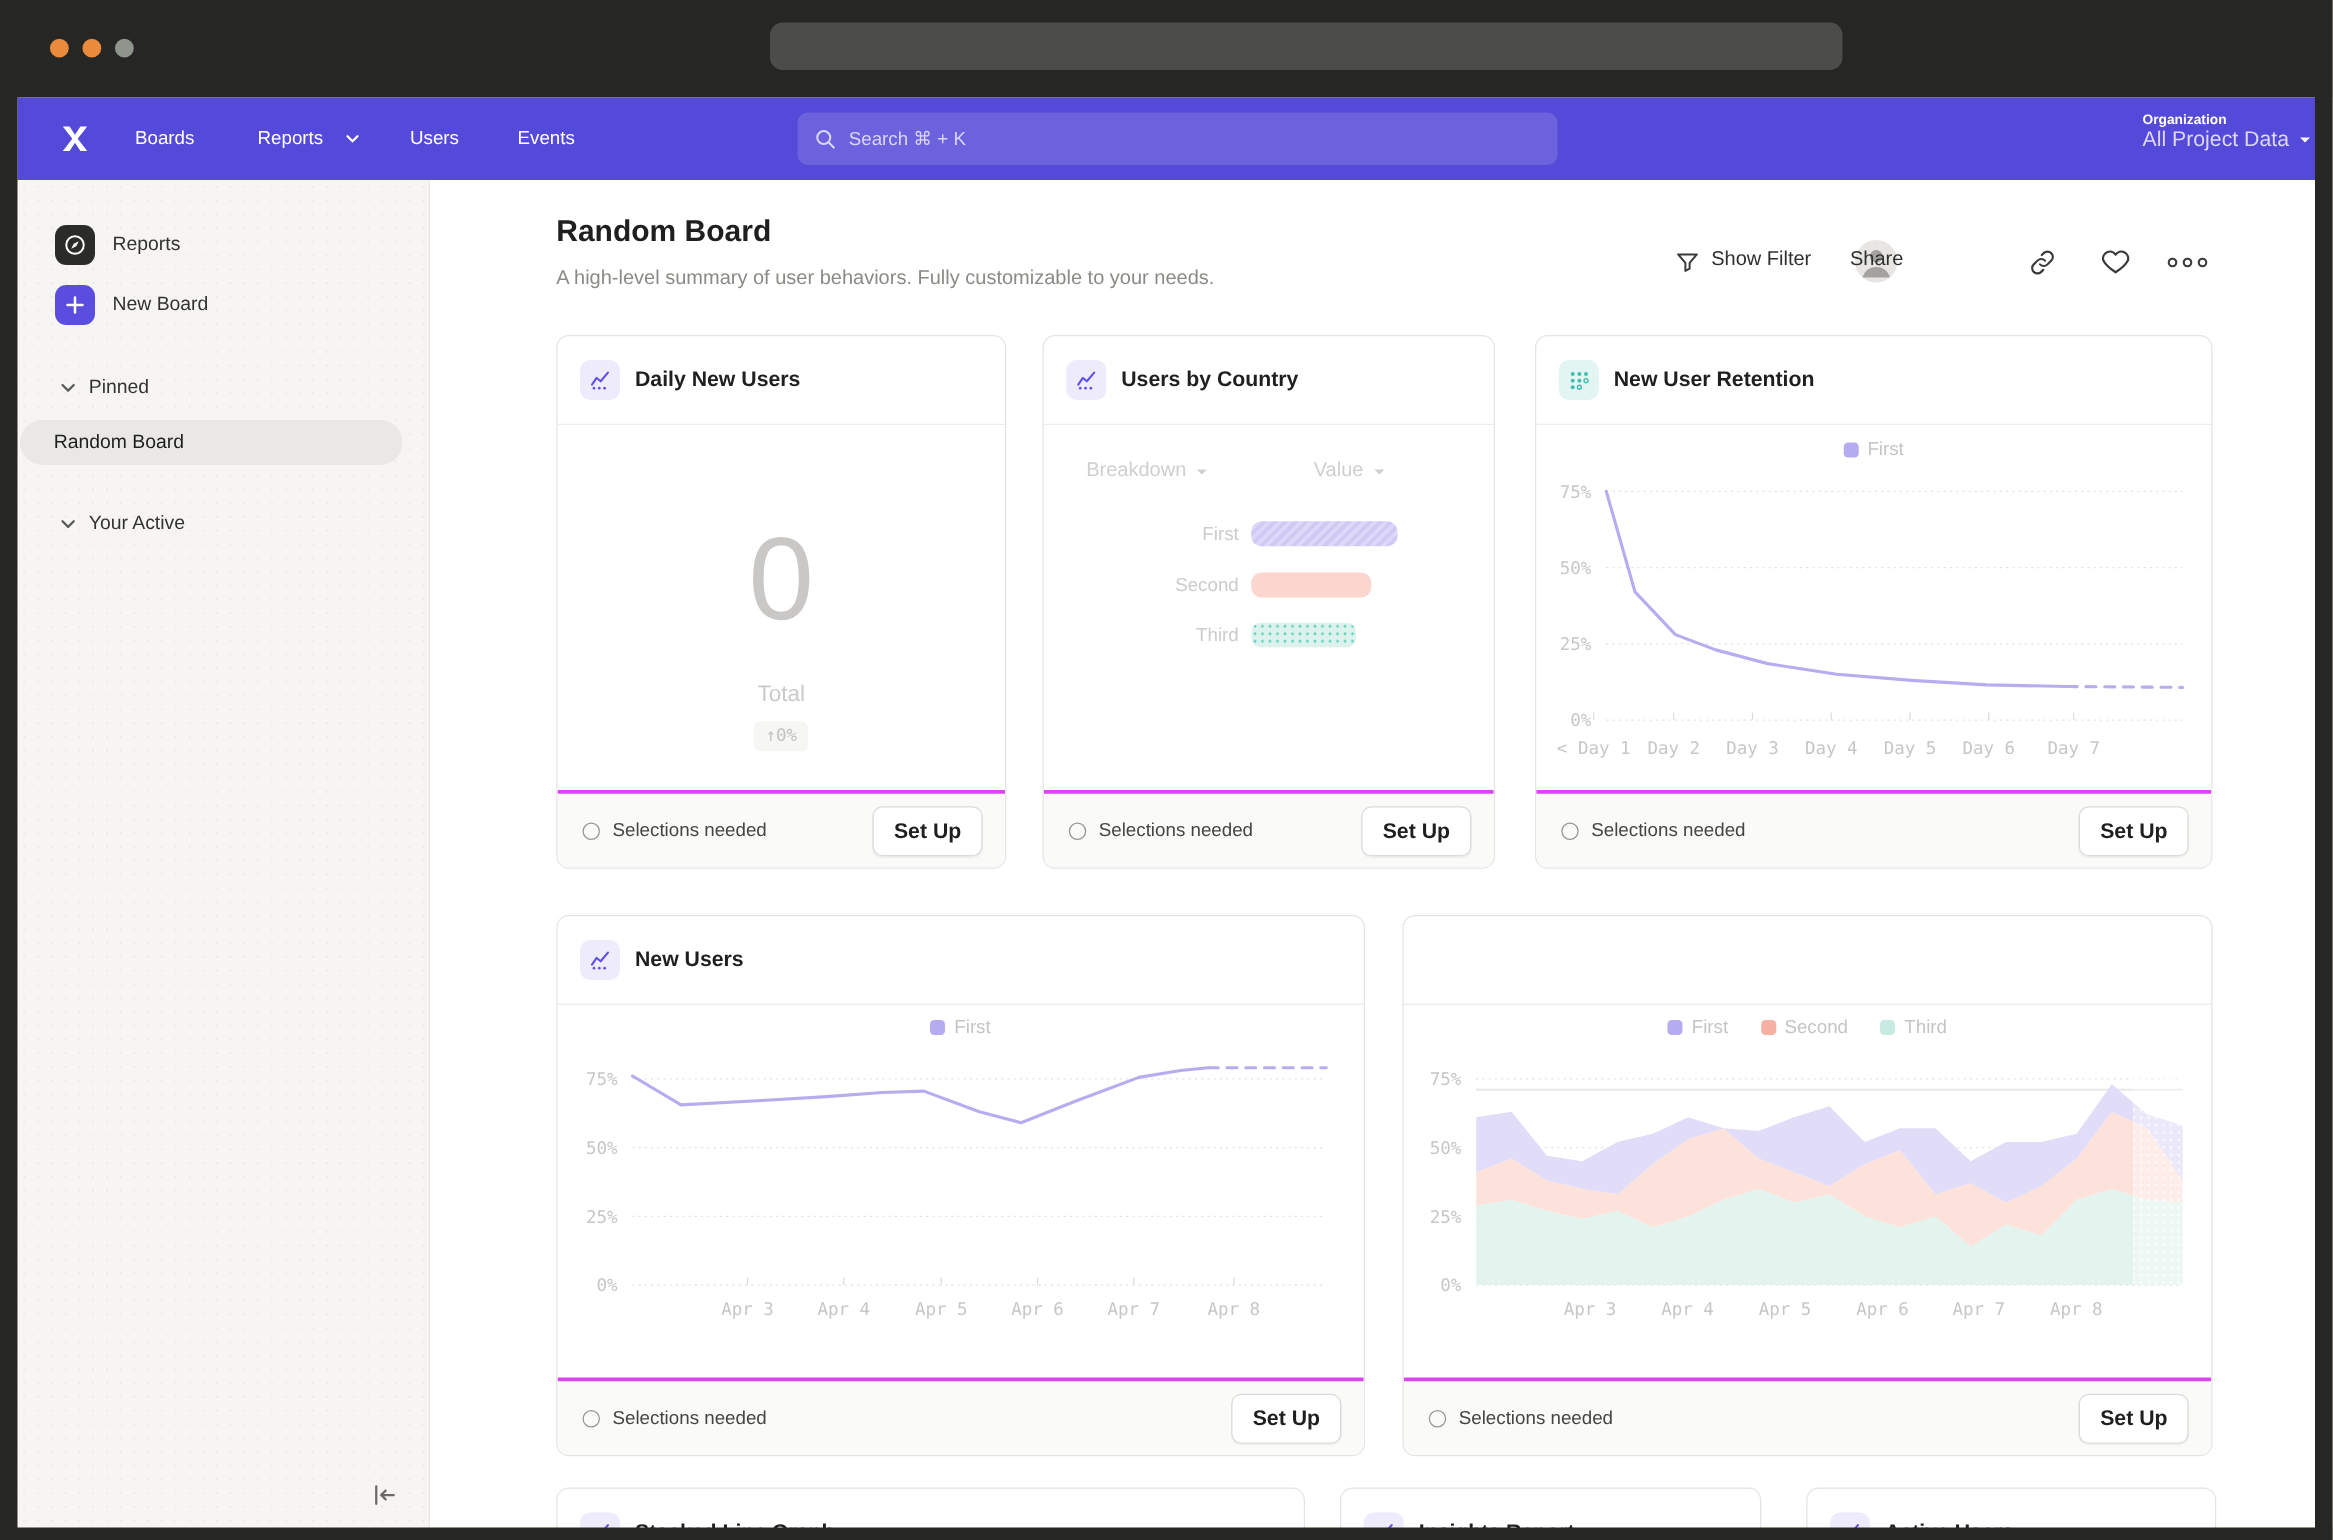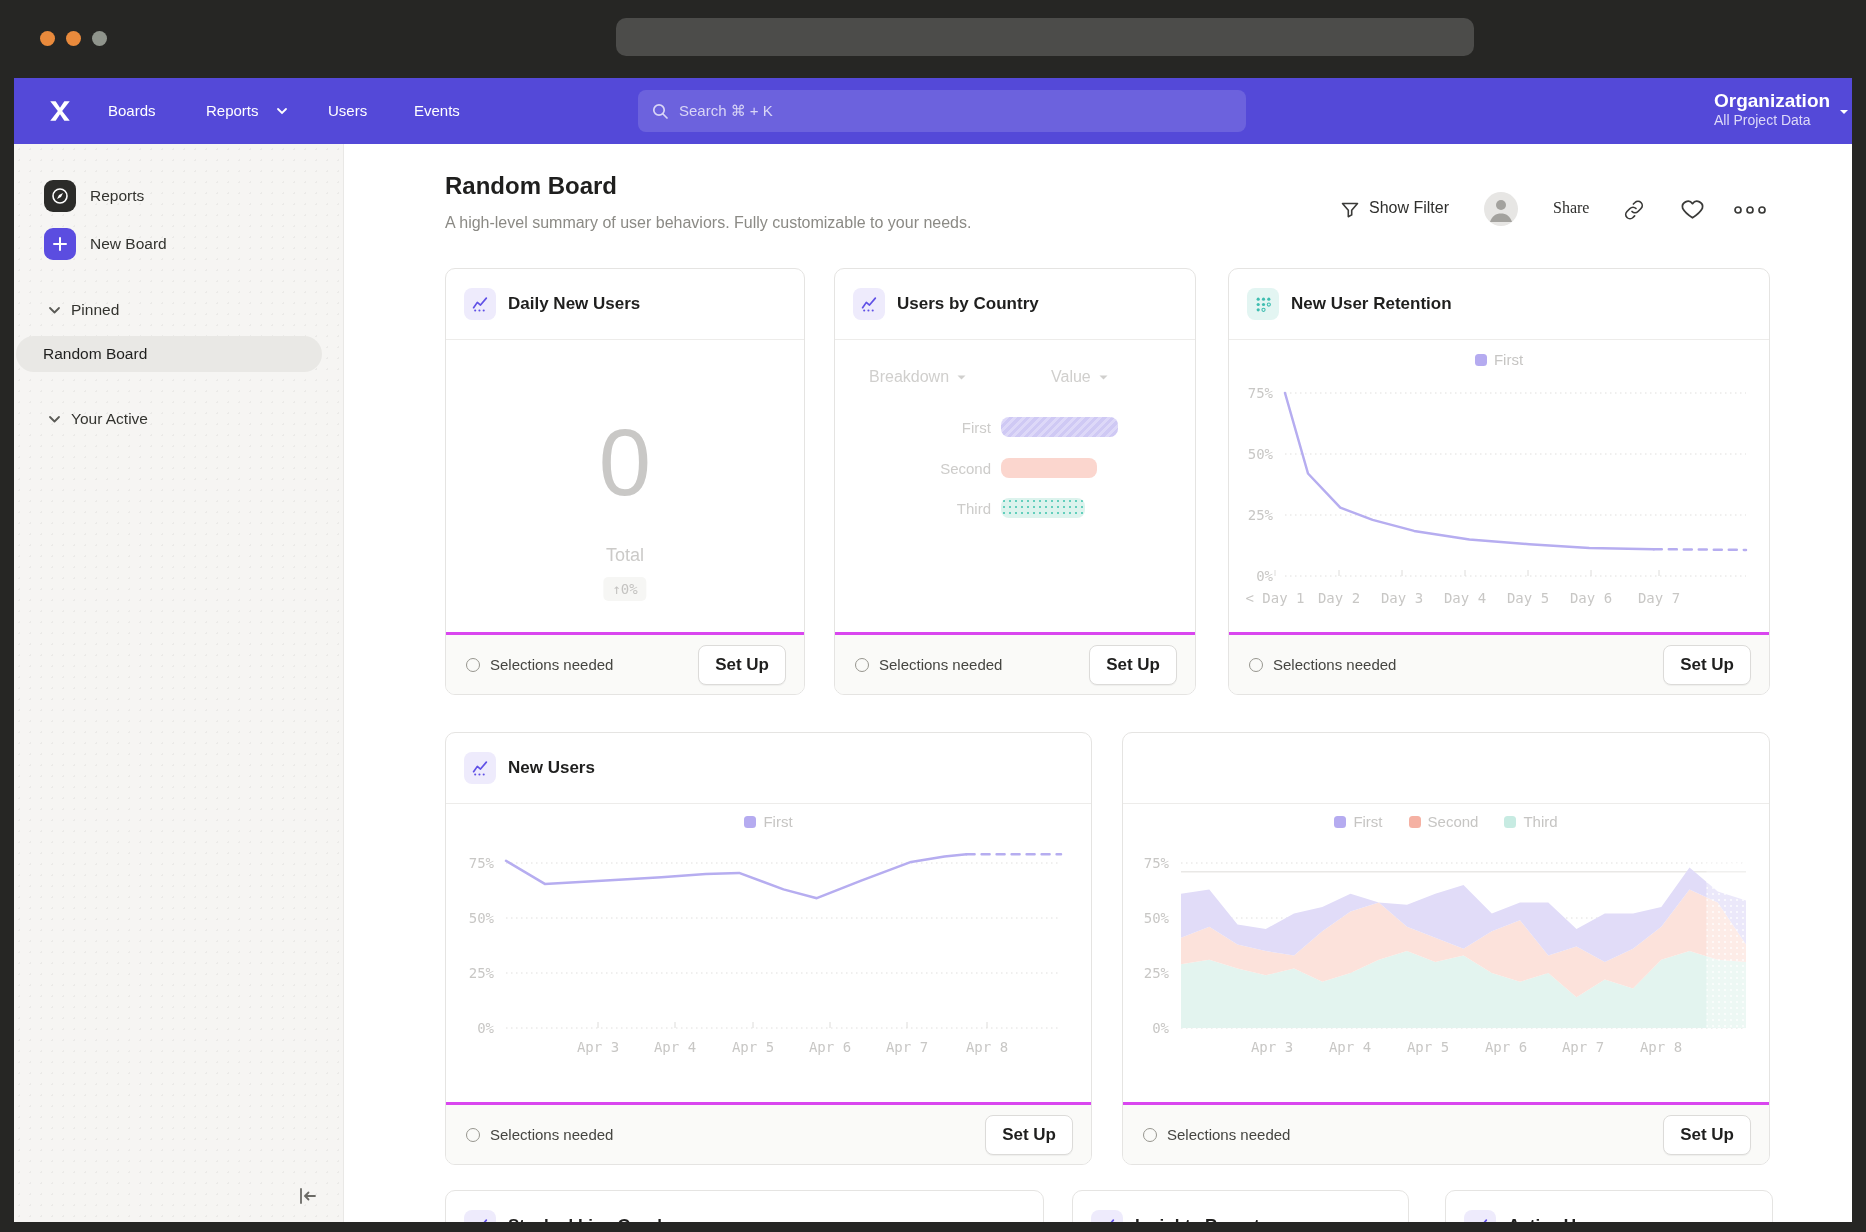--- a/index.html
+++ b/index.html
@@ -11,22 +11,22 @@
   .chrome{left:0;top:0;width:1866px;height:78px;background:#262624;}
   .tl{width:15px;height:15px;border-radius:50%;top:31px;}
   .urlbar{left:616px;top:18px;width:858px;height:38px;border-radius:10px;background:#4c4c4a;}
 
   
   .nav{left:14px;top:78px;width:1838px;height:66px;background:#5449d8;}
   .nav-item{color:#fff;font-size:15px;font-weight:500;line-height:66px;cursor:pointer;}
   .nav-search{left:624px;top:12px;width:608px;height:42px;border-radius:8px;background:rgba(255,255,255,.14);
               display:flex;align-items:center;padding-left:14px;box-sizing:border-box;color:#d9d6f6;font-size:15px;gap:10px;}
   .nav-ico{top:99px;width:26px;height:26px;display:flex;align-items:center;justify-content:center;}
-  .org-name{color:#fff;font-size:19px;font-weight:700;}
-  .org-sub{color:#ddd9f8;font-size:14px;}
+  .org-name{color:#fff;font-size:11px;font-weight:700;}
+  .org-sub{color:#ddd9f8;font-size:17px;}
 
   
   .app{left:14px;top:144px;width:1838px;height:1078px;background:#ffffff;}
 
   
   .sidebar{left:14px;top:144px;width:329px;height:1078px;background:#f6f5f3;border-right:1px solid #e9e8e6;
            background-image:radial-gradient(#ebeae8 1px,transparent 1px);background-size:11px 11px;}
   .sb-label{font-size:15.5px;color:#33332f;}
   .sb-sq{width:32px;height:32px;border-radius:9px;display:flex;align-items:center;justify-content:center;}
   .sb-pill{left:16px;top:336px;width:306px;height:36px;border-radius:18px;background:#e9e8e5;
@@ -209,21 +209,21 @@
     <path d="M2.5 3.5h15l-5.8 6.8v4.6l-3.4 1.8v-6.4z" fill="none" stroke="#3a3a38" stroke-width="1.6" stroke-linejoin="round"></path>
   </svg>
   <span class="abs hact" style="left:1369px;">Show Filter</span>
 
   <div class="abs" style="left:1484px;top:192px;width:34px;height:34px;border-radius:50%;background:#e7e6e4;overflow:hidden;">
     <svg width="34" height="34" viewBox="0 0 34 34">
       <circle cx="17" cy="13" r="5" fill="#a3a29e"></circle>
       <path d="M6 30c1.8-6 6-8.5 11-8.5S26.2 24 28 30z" fill="#a3a29e"></path>
     </svg>
   </div>
-  <span class="abs hact" style="left:1553px;font-family:Liberation Serif, serif;">Share</span>
+  <span class="abs hact" style="left:1480px;">Share</span>
 
   <svg class="abs" style="left:1622px;top:198px;" width="24" height="24" viewBox="0 0 24 24">
     <g fill="none" stroke="#3a3a38" stroke-width="1.7" stroke-linecap="round">
       <path d="M10 13.5a4.2 4.2 0 0 0 6 0l3-3a4.2 4.2 0 0 0-6-6L11.4 6"></path>
       <path d="M14 10.5a4.2 4.2 0 0 0-6 0l-3 3a4.2 4.2 0 0 0 6 6l1.6-1.6"></path>
     </g>
   </svg>
   <svg class="abs" style="left:1680px;top:197px;" width="25" height="25" viewBox="0 0 24 24">
     <path d="M12 20s-7.2-4.6-9.4-9A5.3 5.3 0 0 1 12 6.4 5.3 5.3 0 0 1 21.4 11c-2.2 4.4-9.4 9-9.4 9z" fill="none" stroke="#3a3a38" stroke-width="1.7" stroke-linejoin="round"></path>
   </svg>

